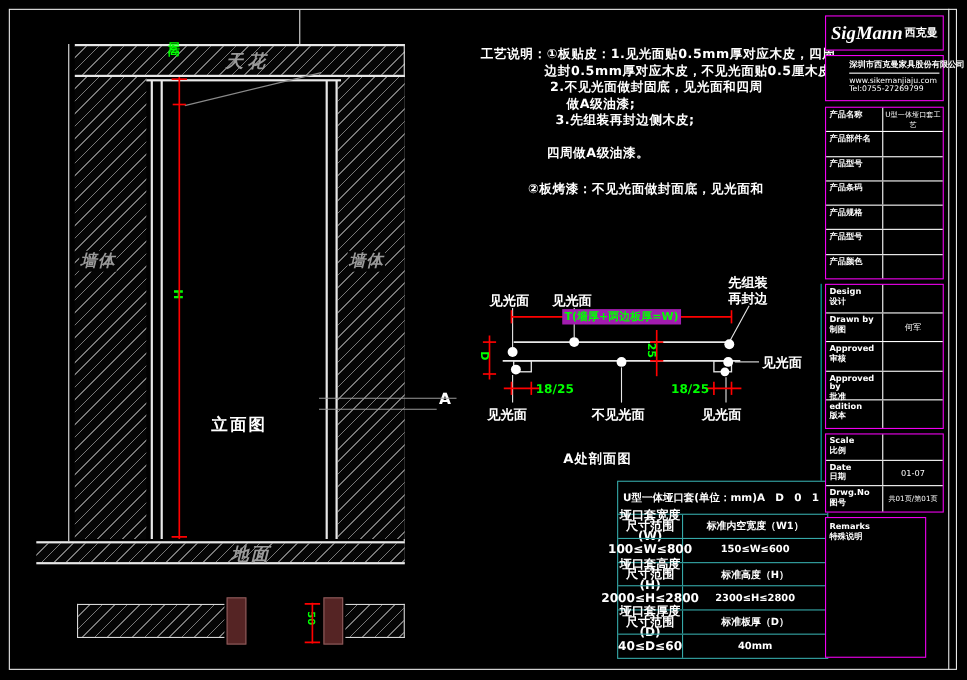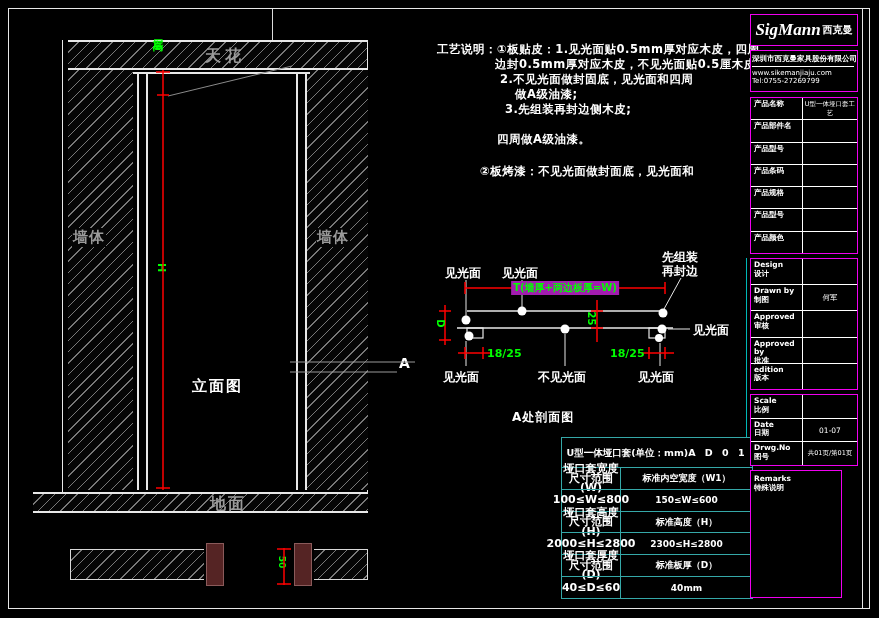--- a/index.html
+++ b/index.html
@@ -1,19 +1,19 @@
 <!DOCTYPE html>
 <html><head>
 <meta charset="utf-8">
 <style>
   html,body{margin:0;padding:0;background:#000;width:879px;height:618px;overflow:hidden;
     font-family:"DejaVu Sans","Liberation Sans",sans-serif;}
   .abs{position:absolute;}
   .wt{color:#fff;}
-  .gray{color:#9a9a9a;}
+  .gray{color:#9a9a9a;font-style:italic;}
   .grn{color:#00ff00;}
   .hatch{background-color:#050505;
     background-image:repeating-linear-gradient(135deg,transparent 0 7px,#787878 7px 8px);}
   .post{background:#552424;border:1px solid #8a5a5a;box-sizing:border-box;}
   .noteln{position:absolute;color:#fff;font-size:11.5px;font-weight:bold;white-space:nowrap;letter-spacing:0.5px;}
   .lbl{position:absolute;color:#fff;font-size:12px;font-weight:bold;white-space:nowrap;}
   .mbox{position:absolute;border:1px solid #f000f0;box-sizing:border-box;background:#000;}
   .sbrow{display:flex;border-bottom:1px solid #fff;flex:1;min-height:0;}
   .sbrow:last-child{border-bottom:none;}
   .sbl{width:52px;border-right:1px solid #fff;color:#fff;font-size:7.5px;font-weight:bold;
@@ -178,21 +178,21 @@
     <div class="tc-l">40≤D≤60</div>
     <div class="tc-r">40mm</div>
   </div>
 </div>
 
 <div class="mbox" style="left:750px;top:14px;width:108px;height:32px;display:flex;align-items:center;justify-content:center;gap:2px;">
   <span style="color:#fff;font-family:'Liberation Serif',serif;font-weight:bold;font-style:italic;font-size:17px;">SigMann</span>
   <span style="color:#fff;font-size:10px;font-weight:bold;">西克曼</span>
 </div>
 
-<div class="mbox" style="left:750px;top:50px;width:108px;height:42px;padding:3px 3px 0 1px;">
+<div class="mbox" style="left:750px;top:50px;width:108px;height:42px;padding:3px 3px 0 21px;">
   <div style="color:#fff;font-size:7.5px;font-weight:bold;white-space:nowrap;">深圳市西克曼家具股份有限公司</div>
   <div style="height:1px;background:#fff;margin:2px 0 2px 0;"></div>
   <div style="color:#fff;font-size:7px;white-space:nowrap;">www.sikemanjiaju.com</div>
   <div style="color:#fff;font-size:7px;white-space:nowrap;">Tel:0755-27269799</div>
 </div>
 
 <div class="mbox" style="left:750px;top:97px;width:108px;height:157px;display:flex;flex-direction:column;">
   <div class="sbrow">
     <div class="sbl">产品名称</div>
     <div class="sbv" style="font-size:6.5px;">U型一体垭口套工艺</div>

